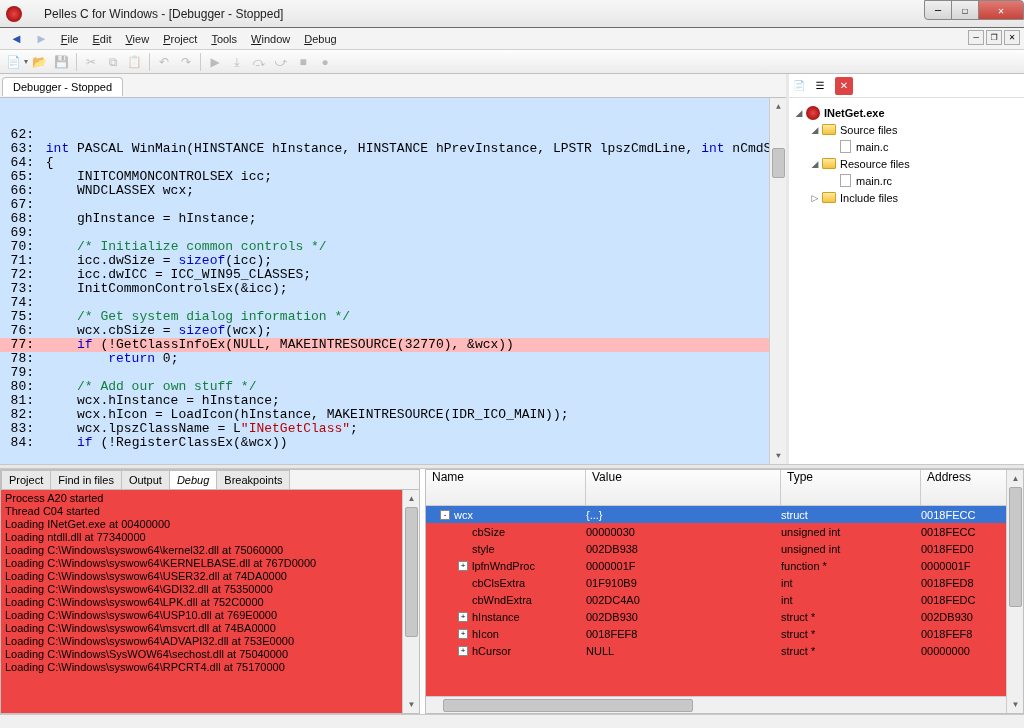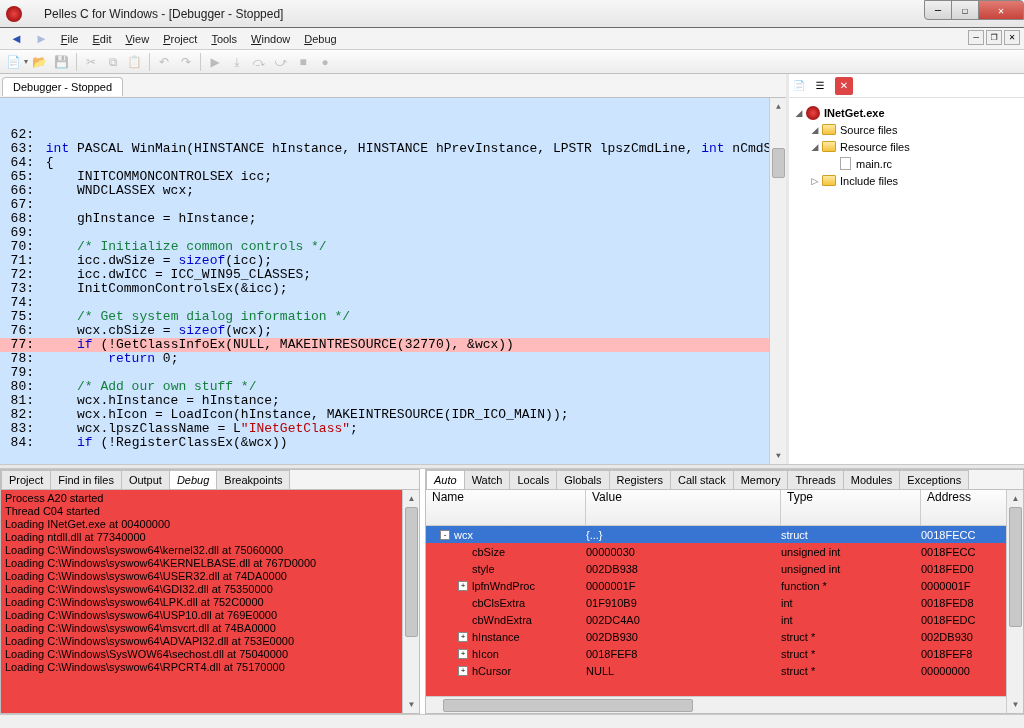--- a/index.html
+++ b/index.html
@@ -164,20 +164,23 @@
         <div class="tnode">
           <span class="exp">◢</span>
           <span class="ticon">
             <span class="exe"></span>
           </span>
           <b>INetGet.exe</b>
         </div>
         <div class="tnode indent1"><span class="exp">◢</span><span class="ticon">
             <span class="folder"></span>
           </span>Source files</div>
+        <div class="tnode indent2"><span class="exp"></span><span class="ticon">
+            <span class="file"></span>
+          </span>main.c</div>
         <div class="tnode indent1"><span class="exp">◢</span><span class="ticon">
             <span class="folder"></span>
           </span>Resource files</div>
         <div class="tnode indent2"><span class="exp"></span><span class="ticon">
             <span class="file"></span>
           </span>main.rc</div>
         <div class="tnode indent1"><span class="exp">▷</span><span class="ticon">
             <span class="folder"></span>
           </span>Include files</div>
       </div>
@@ -211,32 +214,20 @@
 Loading C:\Windows\SysWOW64\sechost.dll at 75040000
 Loading C:\Windows\syswow64\RPCRT4.dll at 75170000</div>
       <div class="scrollbar-v">
         <div class="sarrow" style="top:0">▲</div>
         <div class="thumb" style="top:17px;height:130px"></div>
         <div class="sarrow" style="bottom:0">▼</div>
       </div>
     </div>
   </div>
   <div class="bpanel right">
-    <div class="btabs" id="brtabs">
-        <div class="btab active">Auto</div>
-        <div class="btab">Watch</div>
-        <div class="btab">Locals</div>
-        <div class="btab">Globals</div>
-        <div class="btab">Registers</div>
-        <div class="btab">Call stack</div>
-        <div class="btab">Memory</div>
-        <div class="btab">Threads</div>
-        <div class="btab">Modules</div>
-        <div class="btab">Exceptions</div>
-      </div>
     <div class="bcontent">
       <div class="varhead">
         <div class="ch-name">Name</div>
         <div class="ch-val">Value</div>
         <div class="ch-type">Type</div>
         <div class="ch-addr">Address</div>
       </div>
       <div id="vars">
           <div class="varrow sel">
             <div class="c-name"><span class="pad" style="width:8px"></span><span class="vexp">-</span>wcx</div>

